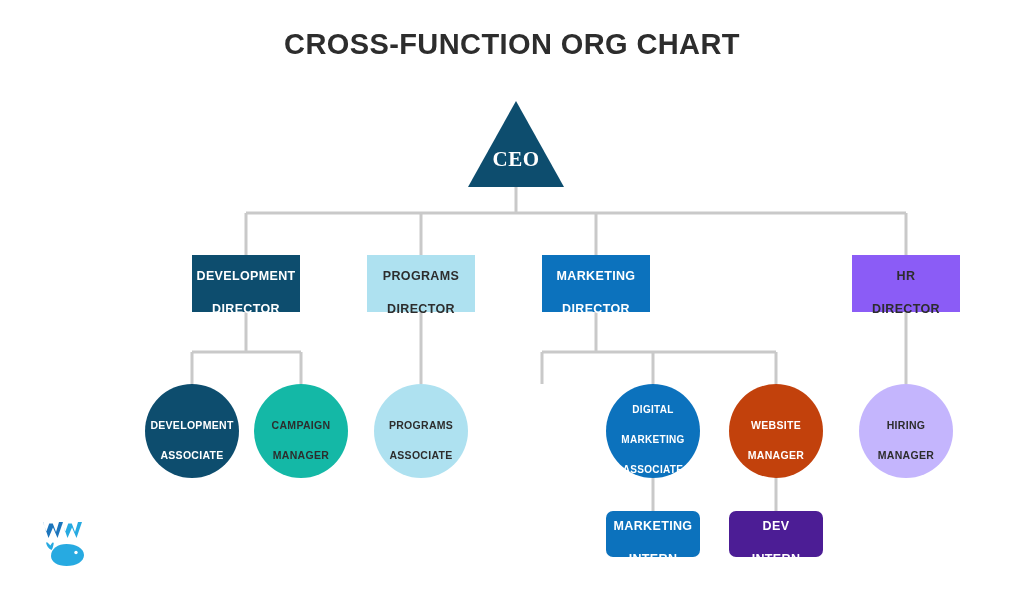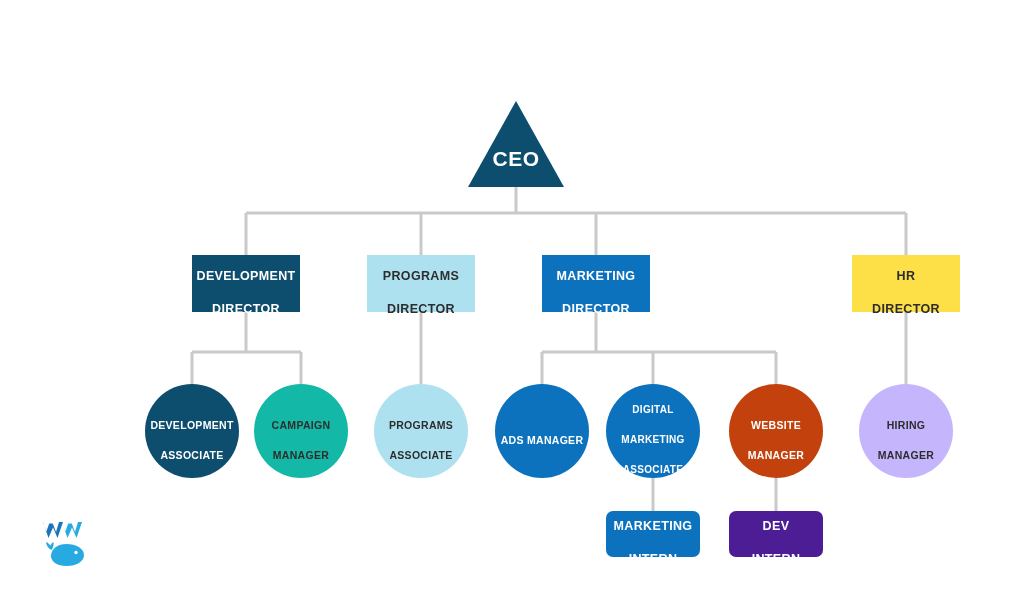--- a/index.html
+++ b/index.html
@@ -118,20 +118,21 @@
     top: 516px;
     width: 58px;
     height: 58px;
   }
 </style>
 </head>
 <body>
 
 <div id="chart-root">
 
+  <div class="chart-title">CROSS-FUNCTION ORG CHART</div>
 
   <svg id="connectors" viewBox="0 0 1024 600">
 
     <line x1="516" y1="187" x2="516" y2="213"></line>
 
     <line x1="246" y1="213" x2="906" y2="213"></line>
 
     <line x1="246" y1="213" x2="246" y2="255"></line>
     <line x1="421" y1="213" x2="421" y2="255"></line>
     <line x1="596" y1="213" x2="596" y2="255"></line>
@@ -149,21 +150,21 @@
     <line x1="542" y1="352" x2="542" y2="384"></line>
     <line x1="653" y1="352" x2="653" y2="384"></line>
     <line x1="776" y1="352" x2="776" y2="384"></line>
 
     <line x1="906" y1="312" x2="906" y2="384"></line>
 
     <line x1="653" y1="474" x2="653" y2="511"></line>
     <line x1="776" y1="474" x2="776" y2="511"></line>
   </svg>
 
-  <div class="triangle-wrap" style="left:468px; top:101px;">
+  <div class="triangle-wrap" style="left:468px; top:101px;font-family:Liberation Serif, serif;">
     <div class="node-triangle" style="border-bottom:86px solid #0D4D6E;"></div>
     <div class="triangle-label">CEO</div>
   </div>
 
   <div class="node node-rect" style="left:192px; top:255px; width:108px; height:57px; background:#0D4D6E; color:#ffffff;">
     <div>
       <span class="lbl">DEVELOPMENT</span>
       <span class="lbl">DIRECTOR</span>
     </div>
   </div>
@@ -175,21 +176,21 @@
     </div>
   </div>
 
   <div class="node node-rect" style="left:542px; top:255px; width:108px; height:57px; background:#0C72BD; color:#ffffff;">
     <div>
       <span class="lbl">MARKETING</span>
       <span class="lbl">DIRECTOR</span>
     </div>
   </div>
 
-  <div class="node node-rect" style="left:852px; top:255px; width:108px; height:57px; background:#fde047; color:#2d2d2d;">
+  <div class="node node-rect" style="left:852px; top:255px; width:108px; height:57px; background:#8b5cf6; color:#2d2d2d;">
     <div>
       <span class="lbl">HR</span>
       <span class="lbl">DIRECTOR</span>
     </div>
   </div>
 
   <div class="node node-circle" style="left:145px; top:384px; width:94px; height:94px; background:#0D4D6E; color:#ffffff;">
     <div>
       <span class="lbl">DEVELOPMENT</span>
       <span class="lbl">ASSOCIATE</span>
@@ -203,25 +204,20 @@
     </div>
   </div>
 
   <div class="node node-circle" style="left:374px; top:384px; width:94px; height:94px; background:#AEE1F0; color:#2d2d2d;">
     <div>
       <span class="lbl">PROGRAMS</span>
       <span class="lbl">ASSOCIATE</span>
     </div>
   </div>
 
-  <div class="node node-circle" style="left:495px; top:384px; width:94px; height:94px; background:#0C72BD; color:#ffffff;">
-    <div>
-      <span class="lbl">ADS MANAGER</span>
-    </div>
-  </div>
 
   <div class="node node-circle small-text" style="left:606px; top:384px; width:94px; height:94px; background:#0C72BD; color:#ffffff;">
     <div>
       <span class="lbl">DIGITAL</span>
       <span class="lbl">MARKETING</span>
       <span class="lbl">ASSOCIATE</span>
     </div>
   </div>
 
   <div class="node node-circle" style="left:729px; top:384px; width:94px; height:94px; background:#c2410c; color:#ffffff;">

